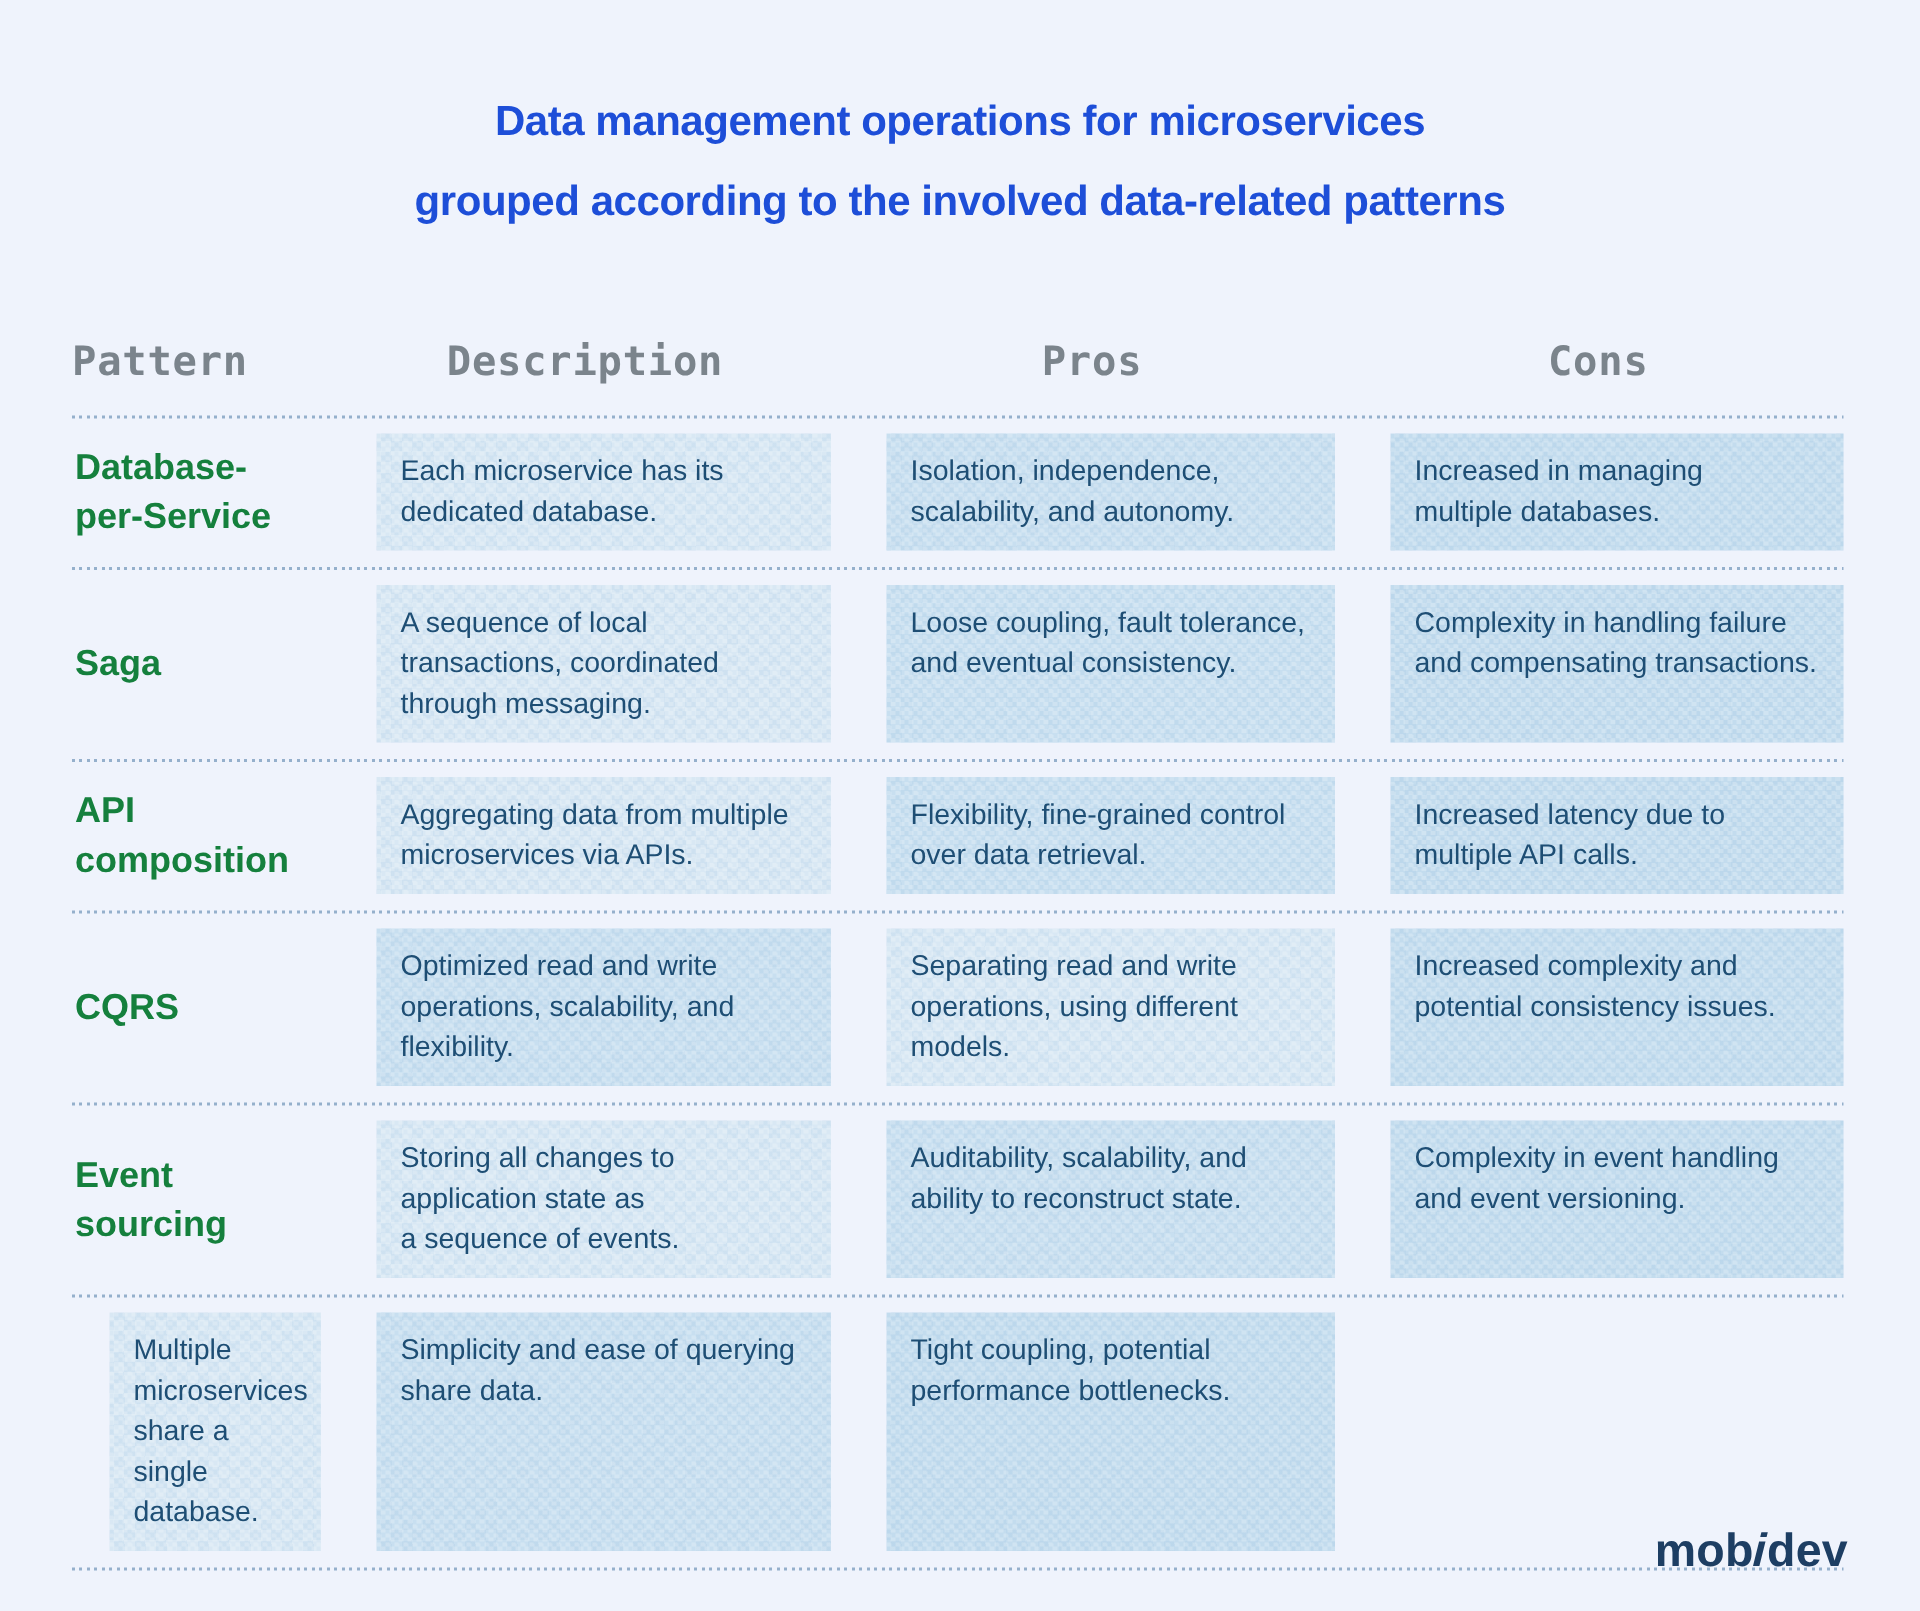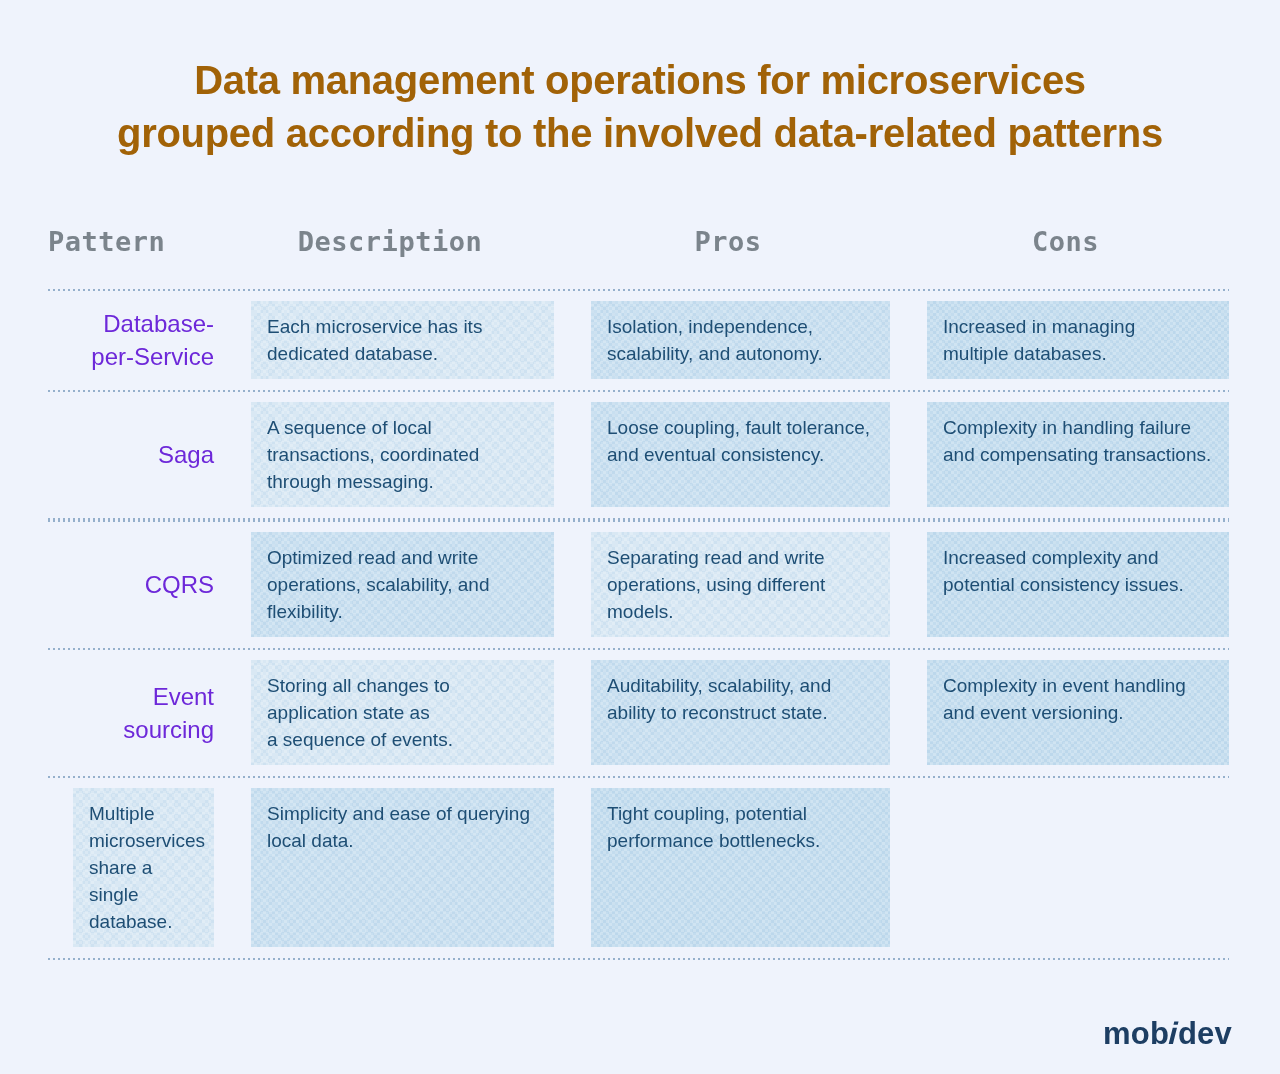--- a/index.html
+++ b/index.html
@@ -10,63 +10,62 @@
     width: 1280px;
     height: 1074px;
     background: #eff3fc;
     font-family: "Liberation Sans", sans-serif;
     position: relative;
     overflow: hidden;
   }
   .title {
     margin-top: 54px;
     text-align: center;
-    color: #a16207;
-    font-size: 40px;
+    color: #1d4ed8;
+    font-size: 28px;
     line-height: 53px;
     font-weight: 700;
     letter-spacing: -0.3px;
   }
   .table-wrap {
     width: 1181px;
     margin: 66px 0 0 48px;
   }
   .grid-row {
     display: grid;
     grid-template-columns: 166px 328px 324px 327px;
     column-gap: 12px;
   }
   .head-row {
-    margin-bottom: 32px;
+    margin-bottom: 20px;
   }
   .head-cell {
     font-family: "DejaVu Sans Mono", monospace;
     font-weight: 700;
     font-size: 27px;
     letter-spacing: 0.5px;
     color: #7b848c;
   }
   .head-cell.centered { text-align: center; }
   .sep {
     height: 2px;
     background: repeating-linear-gradient(90deg, rgba(101,140,178,0.65) 0 2px, transparent 2px 5px);
   }
   .trow {
     margin: 10px 0 11px 0;
     align-items: stretch;
   }
   .pattern {
     align-self: center;
-    color: #6d28d9;
+    color: #15803d;
     font-size: 24px;
     line-height: 33px;
-    font-weight: 400;
+    font-weight: 700;
     white-space: pre-line;
     padding-left: 2px;
-    text-align: right;
   }
   .cell {
     color: #1e4e74;
     font-size: 19px;
     line-height: 27px;
     padding: 12px 16px;
     white-space: pre-line;
     background-color: #cfe2f1;
     background-image:
       repeating-conic-gradient(rgba(255,255,255,0.22) 0% 25%, rgba(255,255,255,0) 0% 50%),
@@ -130,20 +129,30 @@
 transactions, coordinated
 through messaging.</div>
     <div class="cell pros">Loose coupling, fault tolerance,
 and eventual consistency.</div>
     <div class="cell cons">Complexity in handling failure
 and compensating transactions.</div>
   </div>
 
   <div class="sep"></div>
 
+  <div class="grid-row trow">
+    <div class="pattern">API
+composition</div>
+    <div class="cell desc">Aggregating data from multiple
+microservices via APIs.</div>
+    <div class="cell pros">Flexibility, fine-grained control
+over data retrieval.</div>
+    <div class="cell cons">Increased latency due to
+multiple API calls.</div>
+  </div>
 
   <div class="sep"></div>
 
   <div class="grid-row trow">
     <div class="pattern">CQRS</div>
     <div class="cell pros">Optimized read and write
 operations, scalability, and
 flexibility.</div>
     <div class="cell desc">Separating read and write
 operations, using different
@@ -165,21 +174,21 @@
     <div class="cell cons">Complexity in event handling
 and event versioning.</div>
   </div>
 
   <div class="sep"></div>
 
   <div class="grid-row trow">
     <div class="cell desc">Multiple microservices share a
 single database.</div>
     <div class="cell pros">Simplicity and ease of querying
-local data.</div>
+share data.</div>
     <div class="cell cons">Tight coupling, potential
 performance bottlenecks.</div>
   </div>
 
   <div class="sep"></div>
 
 </div>
 
 <div class="logo"><span>mob</span><span class="slant">i</span><span>dev</span></div>
 

